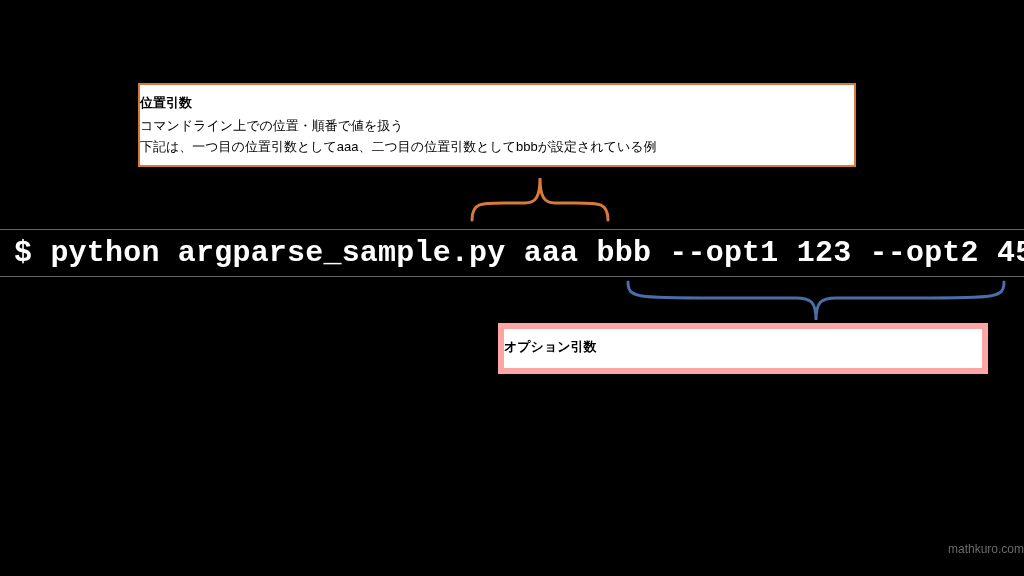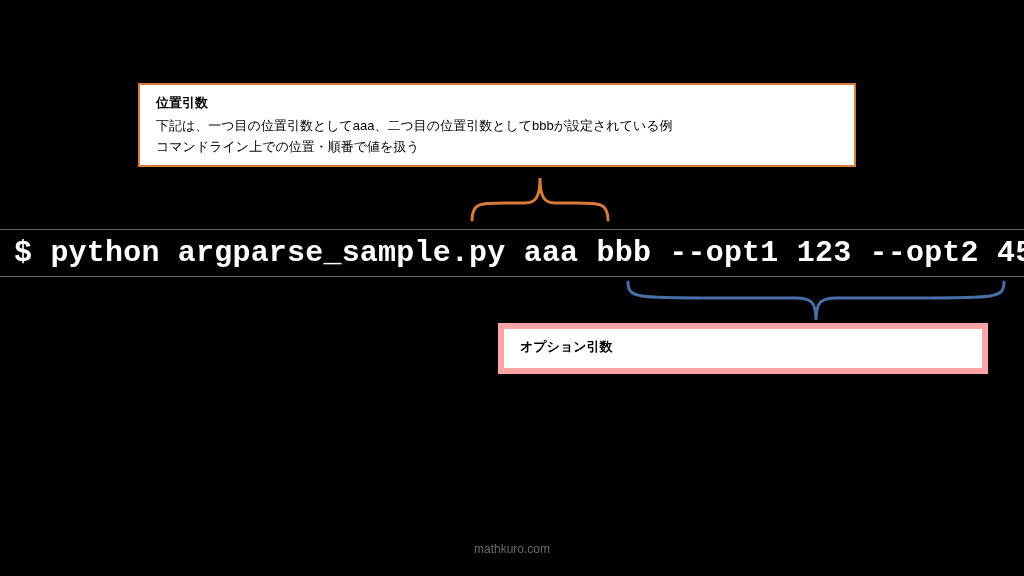--- a/index.html
+++ b/index.html
@@ -8,21 +8,21 @@
       height: 576px;
       background: #000;
       position: relative;
       font-family: "Hiragino Kaku Gothic ProN", "Meiryo", sans-serif;
       overflow: hidden;
     }
     .callout {
       position: absolute;
       background: #fff;
       color: #000;
-      padding: 8px 16px;
+      padding: 8px 0;
       font-size: 13px;
       line-height: 1.6;
     }
     .callout-top {
       border: 2px solid #d87a3a;
       left: 138px;
       top: 83px;
       width: 718px;
     }
     .callout-bottom {
@@ -57,33 +57,33 @@
       color: #fff;
       font-weight: bold;
       white-space: nowrap;
       letter-spacing: 0.2px;
     }
     .footer {
       position: absolute;
       bottom: 20px;
       left: 0;
       right: 0;
-      text-align: center;
+      text-align: right;
       color: #6a6a6a;
       font-size: 12px;
       font-family: sans-serif;
     }
   </style>
 </head>
 <body>
 
 <div class="callout callout-top">
   <div class="title">位置引数</div>
+  <div>コマンドライン上での位置・順番で値を扱う</div>
   <div>下記は、一つ目の位置引数としてaaa、二つ目の位置引数としてbbbが設定されている例</div>
-  <div>コマンドライン上での位置・順番で値を扱う</div>
 </div>
 
 <svg class="brace" style="left:470px; top:168px; width:140px; height:58px;">
   <path d="M 2 52 C 2 35, 10 35, 35 35 L 55 35 C 65 35, 70 30, 70 10 C 70 30, 75 35, 85 35 L 105 35 C 130 35, 138 35, 138 52" fill="none" stroke="#d87a3a" stroke-width="3" stroke-linecap="round"></path>
 </svg>
 
 <div class="command-bar">
   <div class="command">
     <span>$</span>
     <span>python argparse_sample.py aaa bbb --opt1 123 --opt2 456</span>

